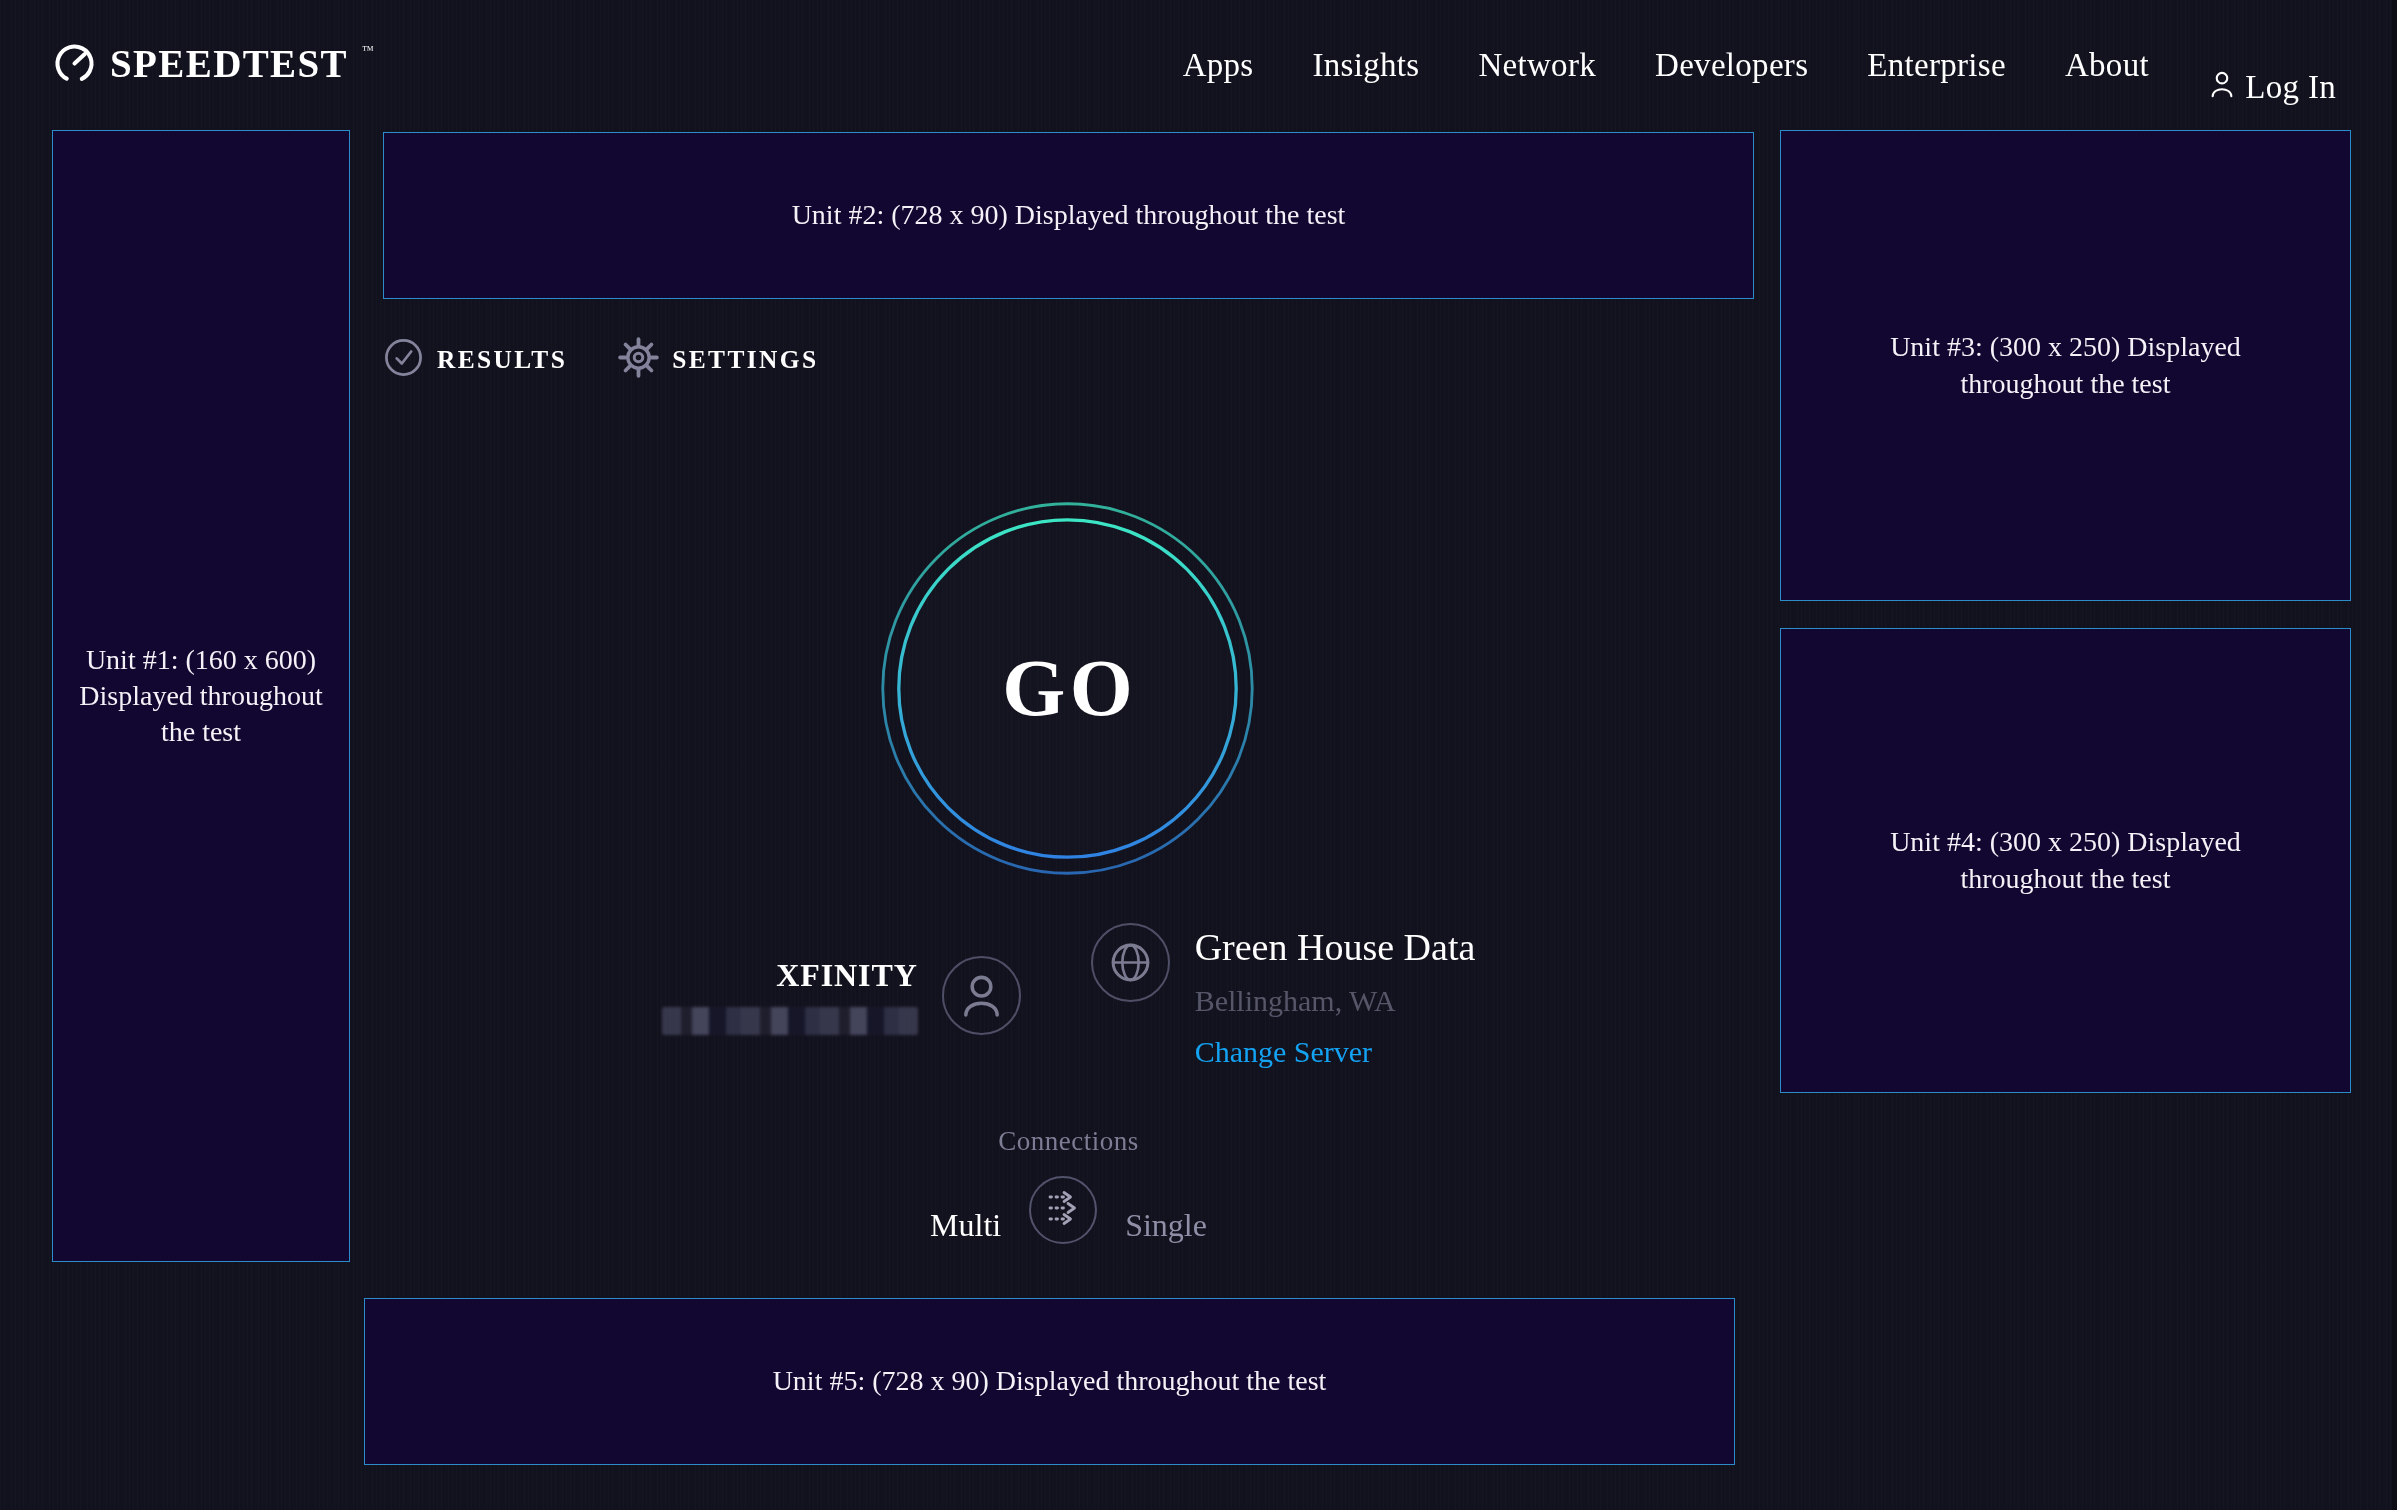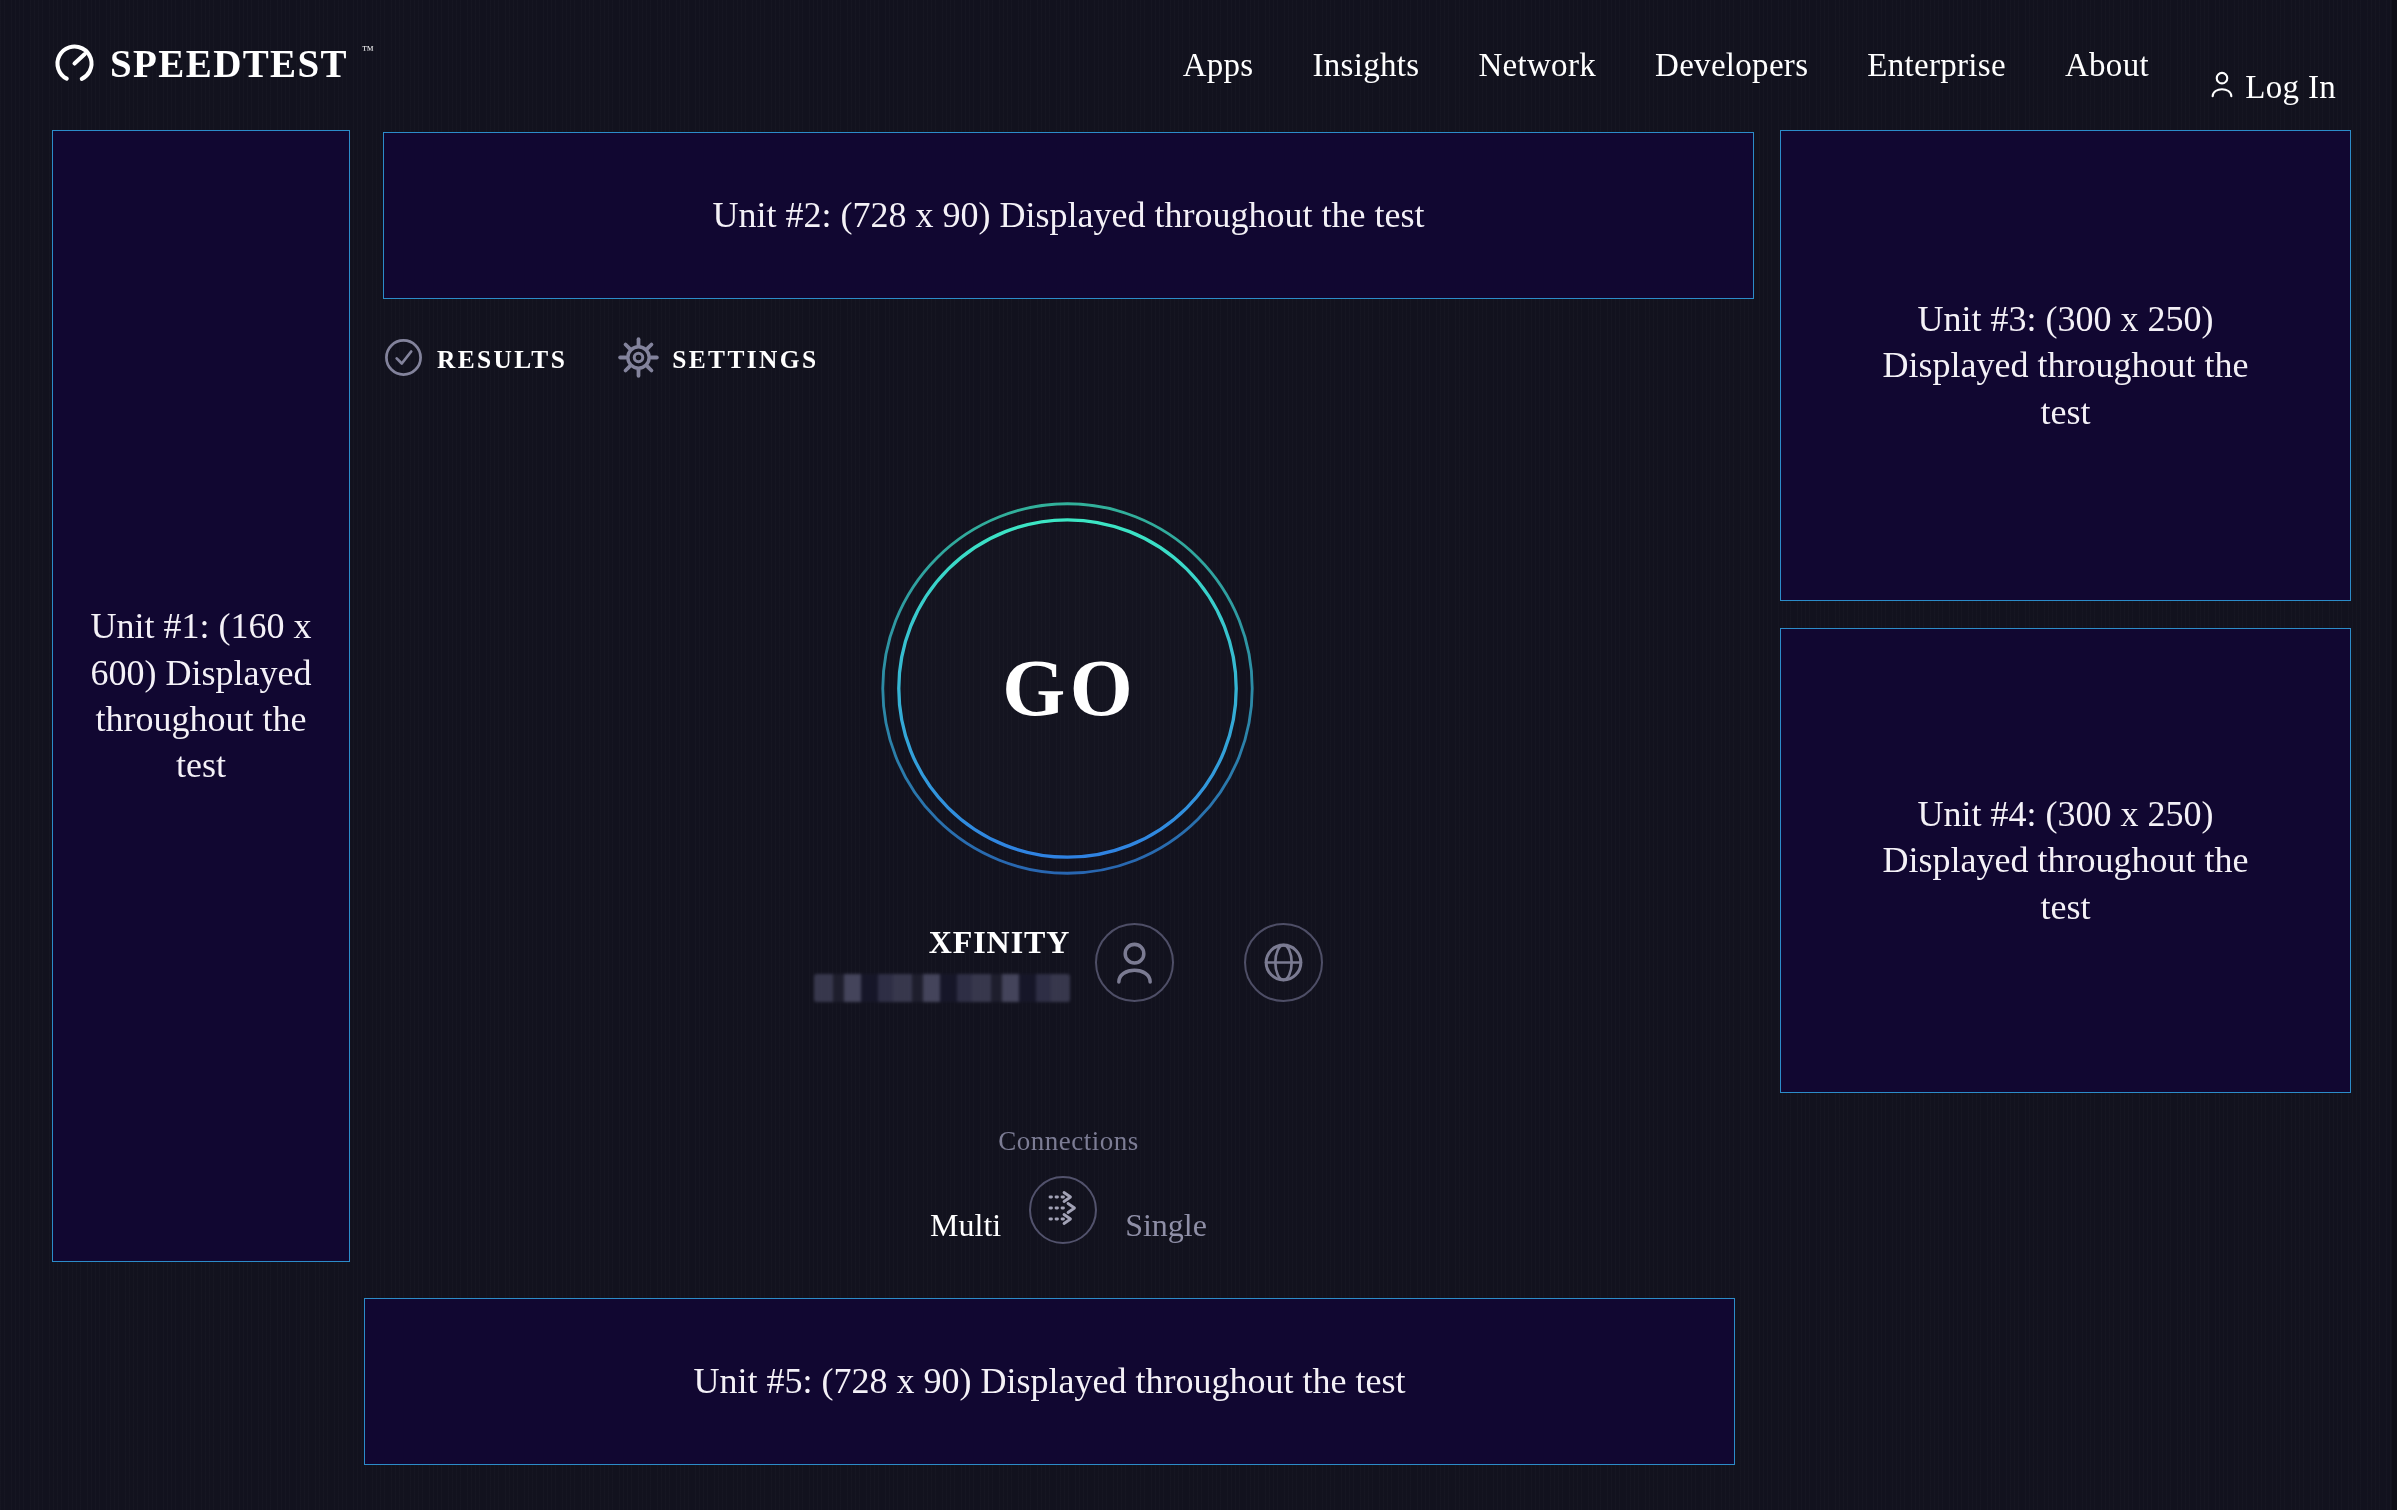--- a/index.html
+++ b/index.html
@@ -18,21 +18,21 @@
   .logo{display:flex;align-items:flex-start;gap:14px;}
   .logo-text{font-size:39px;font-weight:700;letter-spacing:1.4px;line-height:43px;}
   .logo-tm{font-size:12.2px;font-weight:400;margin-top:1.9px;opacity:.95;}
   .nav{display:flex;align-items:center;gap:59px;}
   .nav-item{font-size:33px;font-weight:400;color:#ffffff;text-decoration:none;letter-spacing:0.3px;}
   .login{display:flex;align-items:center;gap:9.4px;margin-top:44px;}
 
   
   .ad{position:absolute;background:#110731;border:1.9px solid #2c8cc9;
     display:flex;align-items:center;justify-content:center;text-align:center;
-    box-sizing:border-box;color:#f4f1f7;font-size:36px;line-height:1.29;font-weight:400;}
+    box-sizing:border-box;color:#f4f1f7;font-size:28px;line-height:1.29;font-weight:400;}
   .ad span{display:block;}
   #ad1{left:52px;top:130px;width:298px;height:1132px;padding:0 22.6px;}
   #ad2{left:383px;top:132px;width:1371px;height:167px;}
   #ad3{left:1780px;top:130px;width:571px;height:471px;padding:0 90px;}
   #ad4{left:1780px;top:628px;width:571px;height:465px;padding:0 90px;}
   #ad5{left:364px;top:1298px;width:1371px;height:167px;}
 
   
   .tabs{position:absolute;left:383px;top:337px;width:1371px;
     display:flex;justify-content:flex-start;gap:51px;}
@@ -183,20 +183,25 @@
     </div>
 
     <div class="server-block" data-interactable="false">
       <div class="circle-icon" data-interactable="true">
         <svg width="49" height="49" viewBox="-24 -24 48 48" fill="none" stroke="#7b7b92" stroke-linecap="round">
           <circle cx="0" cy="0" r="17" stroke-width="3"></circle>
           <ellipse cx="0" cy="0" rx="8" ry="17" stroke-width="2.6"></ellipse>
           <line x1="-17" y1="0" x2="17" y2="0" stroke-width="2.6"></line>
         </svg>
       </div>
+      <div class="server-texts">
+        <div class="server-name" data-interactable="false">Green House Data</div>
+        <div class="server-location" data-interactable="false">Bellingham, WA</div>
+        <a class="change-server" data-interactable="true">Change Server</a>
+      </div>
     </div>
   </div>
 
   <div class="connections" data-interactable="false">
     <div class="connections-label" data-interactable="false">Connections</div>
     <div class="conn-row">
       <span class="conn-option conn-multi" data-interactable="true">Multi</span>
       <div class="conn-toggle" data-interactable="true">
         <span data-interactable="false">
           <svg width="40" height="40" viewBox="-20 -20 40 40" fill="none" stroke="#a2a2b6" stroke-width="2.8" stroke-linecap="round" stroke-linejoin="round">

